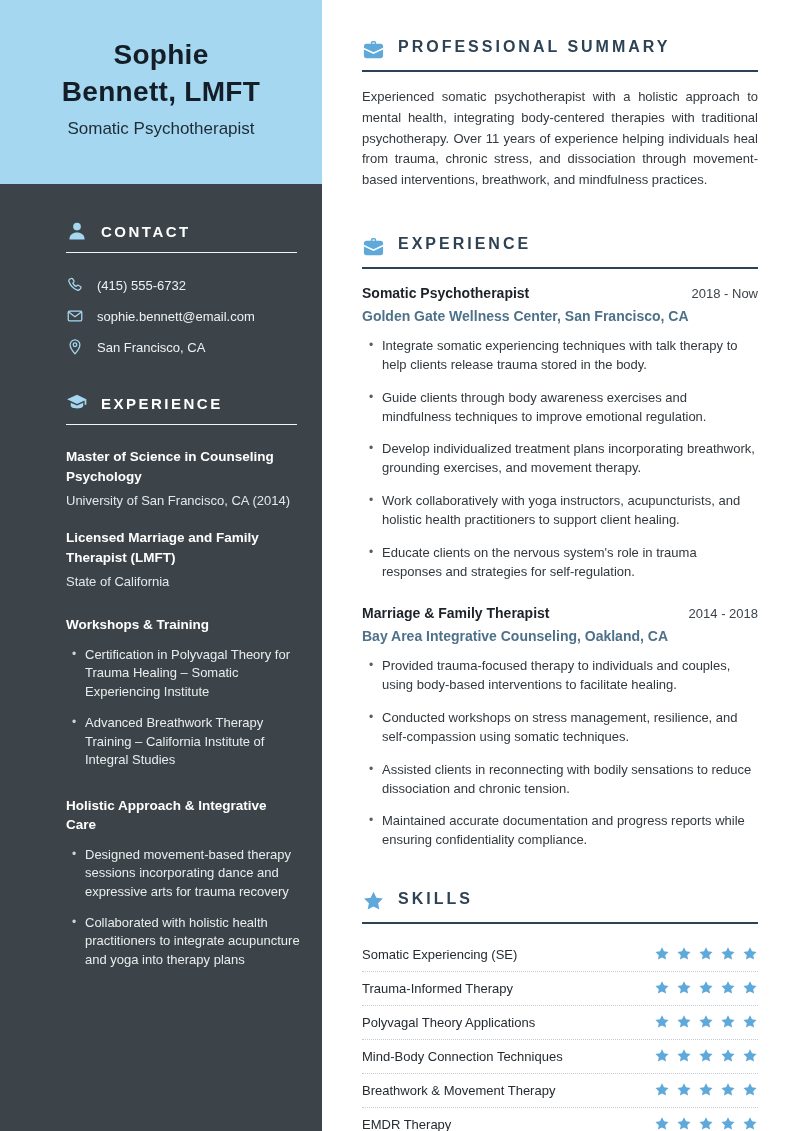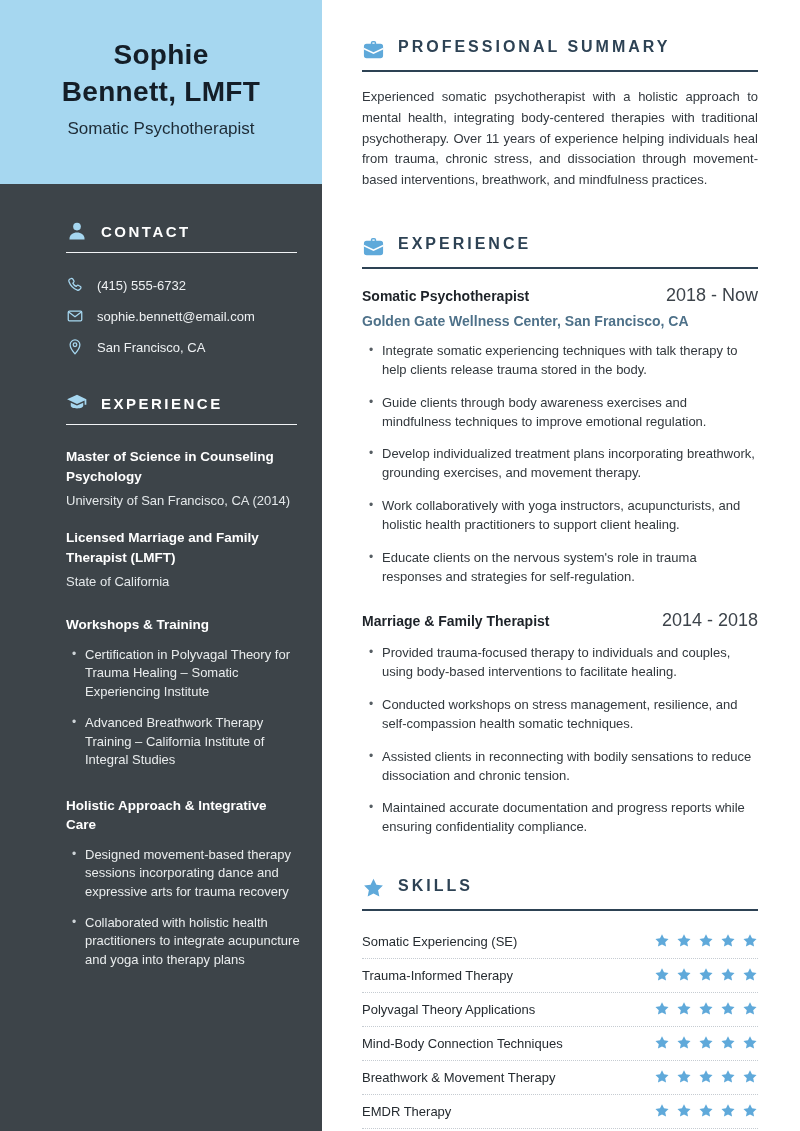--- a/index.html
+++ b/index.html
@@ -46,21 +46,21 @@
   .main-head h2 { color:#2d4254; font-size:16px; letter-spacing:3px; font-weight:700; }
   .main-rule { border:none; border-top:2px solid #2d4254; margin-top:9px; }
 
   .summary-text { margin-top:15px; font-size:13px; line-height:1.6; color:#33393f; text-align:justify; }
 
   .section-experience { margin-top:44px; }
   .jobs { margin-top:16px; }
   .job { margin-bottom:24px; }
   .job-head { display:flex; justify-content:space-between; align-items:baseline; }
   .job-title { font-size:14px; font-weight:800; color:#1d2228; }
-  .job-date { font-size:18px; color:#3c434a; }
+  .job-date { font-size:13px; color:#3c434a; }
   .job-company { font-size:14px; font-weight:700; color:#4e7189; margin-top:7px; }
   .main-bullets { list-style:none; margin-top:13px; }
   .main-bullets li { position:relative; padding-left:20px; font-size:13px; line-height:1.45;
                      color:#32383d; margin-bottom:14px; }
   .main-bullets li::before { content:"•"; position:absolute; left:7px; top:0; color:#565d63; font-size:12px; }
 
   .section-skills { margin-top:40px; }
   .skills-list { margin-top:14px; }
   .skill-row { display:flex; justify-content:space-between; align-items:flex-end;
                padding:8px 0 9px; border-bottom:1px dotted #c6ccd2; }
@@ -201,23 +201,24 @@
               <li>Develop individualized treatment plans incorporating breathwork, grounding exercises, and movement therapy.</li>
               <li>Work collaboratively with yoga instructors, acupuncturists, and holistic health practitioners to support client healing.</li>
               <li>Educate clients on the nervous system's role in trauma responses and strategies for self-regulation.</li>
             </ul>
           </article>
           <article class="job">
             <div class="job-head">
               <h3 class="job-title">Marriage &amp; Family Therapist</h3>
               <span class="job-date">2014 - 2018</span>
             </div>
+            <div class="job-company">Bay Area Integrative Counseling, Oakland, CA</div>
             <ul class="main-bullets">
               <li>Provided trauma-focused therapy to individuals and couples, using body-based interventions to facilitate healing.</li>
-              <li>Conducted workshops on stress management, resilience, and self-compassion health somatic techniques.</li>
+              <li>Conducted workshops on stress management, resilience, and self-compassion using somatic techniques.</li>
               <li>Assisted clients in reconnecting with bodily sensations to reduce dissociation and chronic tension.</li>
               <li>Maintained accurate documentation and progress reports while ensuring confidentiality compliance.</li>
             </ul>
           </article>
         </div>
     </section>
 
     <section class="section-skills">
       <div class="main-head">
         <span class="sec-icon">

